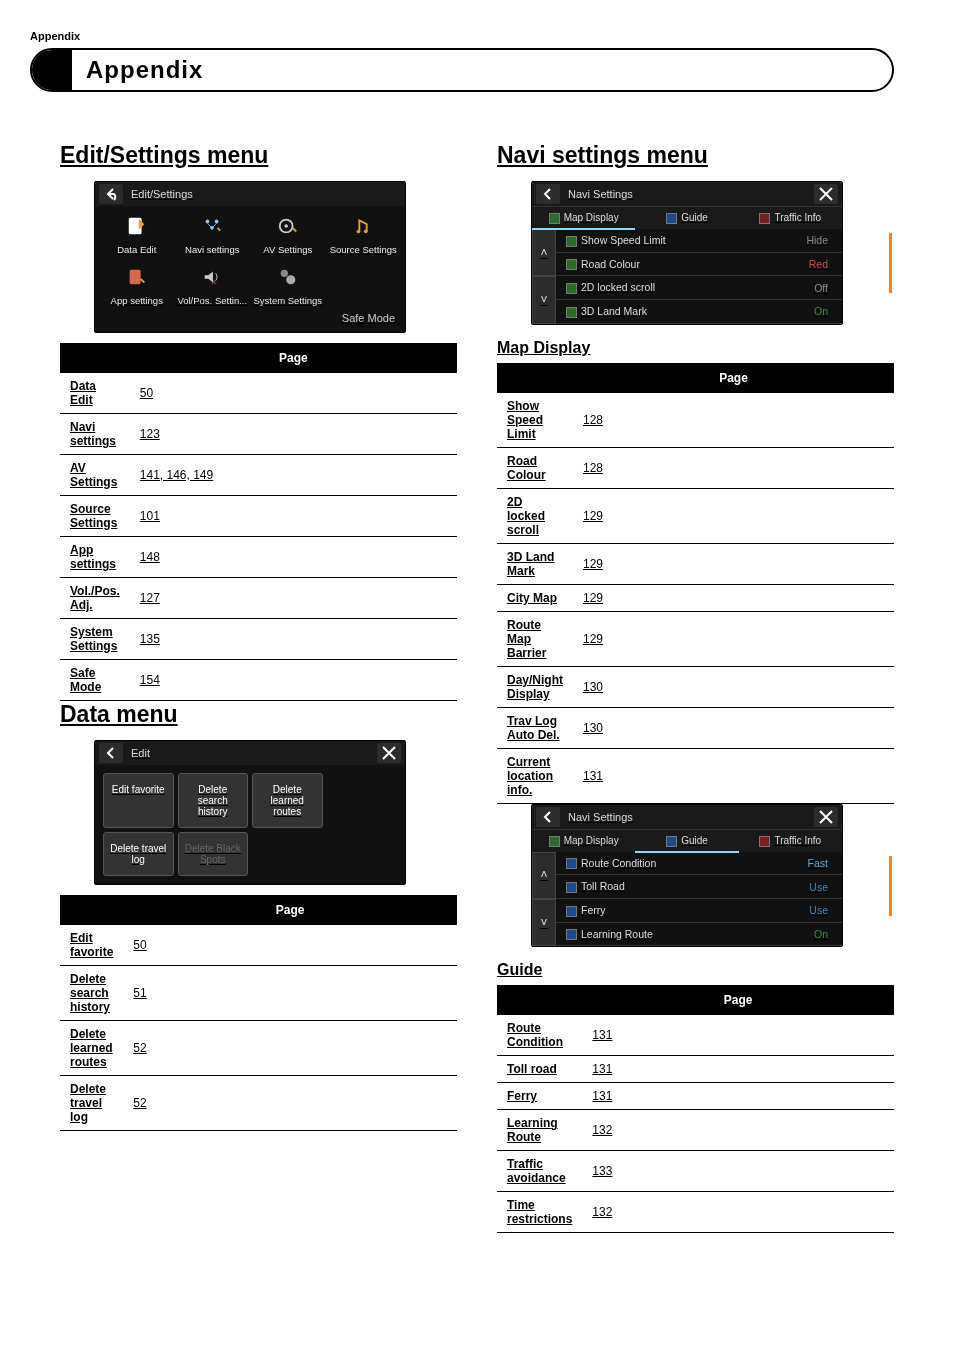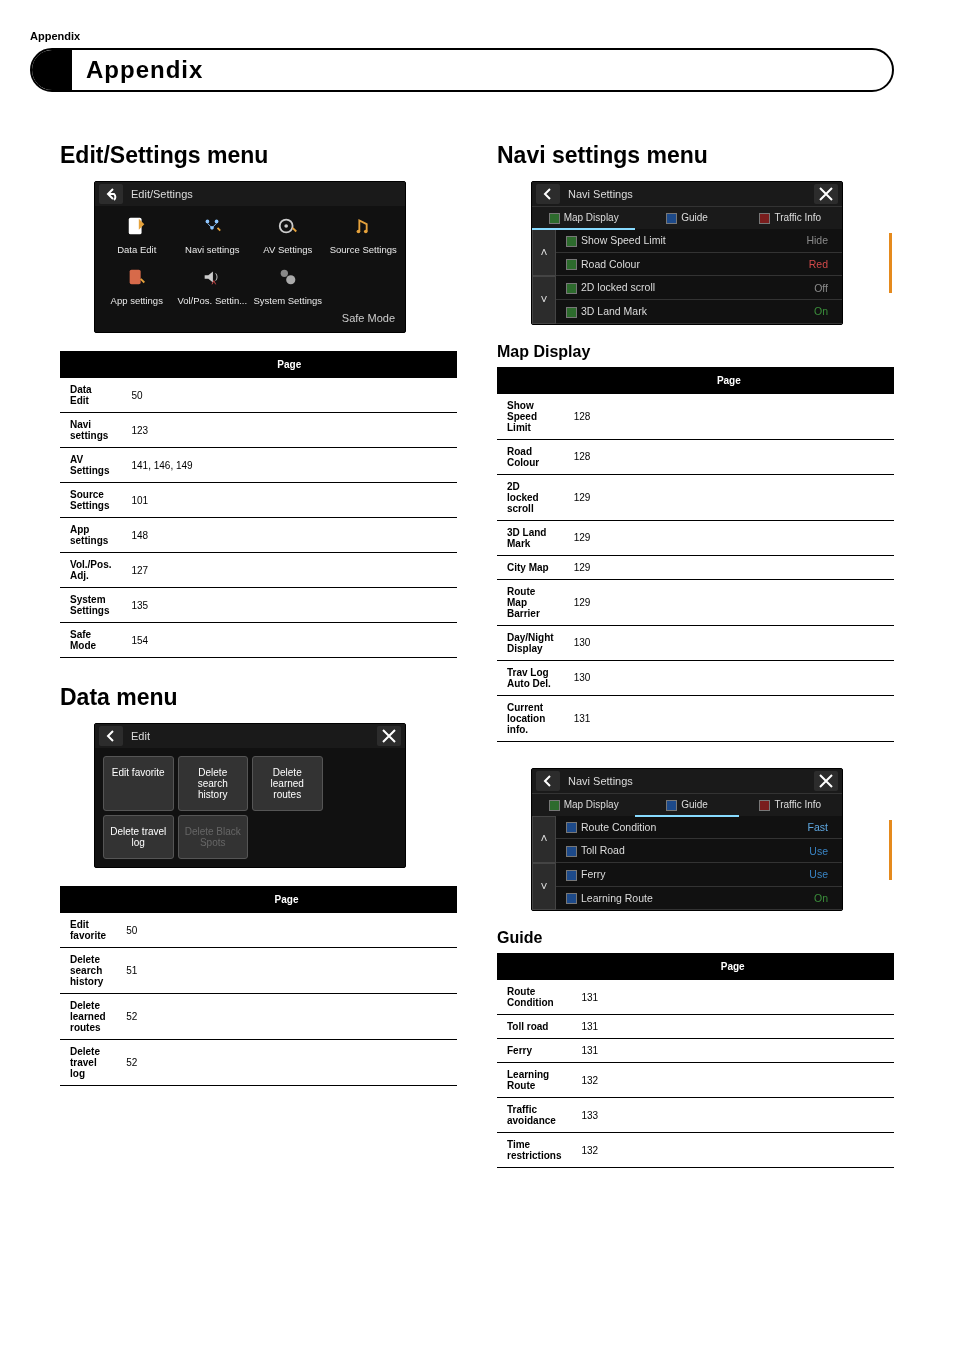--- a/index.html
+++ b/index.html
@@ -44,40 +44,41 @@
     letter-spacing: 1px;
   }
   .columns {
     display: flex;
     gap: 40px;
     align-items: flex-start;
   }
   .col {
     flex: 1;
     min-width: 0;
+    text-decoration: underline;
   }
   .section-title {
     font-size: 23px;
     font-weight: 900;
     margin: 0 0 12px 0;
   }
   .subsection-title {
     font-size: 16px;
     font-weight: 700;
     margin: 14px 0 6px 0;
   }
 
   
   .device {
     background: #111;
     border: 1px solid #000;
     border-radius: 2px;
     padding: 0;
     width: 310px;
-    margin: 0 0 18px 34px;
+    margin: 0 0 10px 34px;
     font-size: 11px;
     color: #dcdcdc;
   }
   .device .titlebar {
     display: flex;
     align-items: center;
     background: #1a1a1a;
     height: 24px;
     padding: 0 4px;
   }
@@ -200,22 +201,21 @@
     width:3px;height:60px;
     background:#e58a1d;
     top:52px;
   }
   .device-wrap { position: relative; }
 
   
   table.ref {
     width: 100%;
     border-collapse: collapse;
-    font-size: 10px;
-    margin-bottom: 26px;
+    font-size: 12px;
   }
   table.ref thead th {
     background: #000;
     color: #fff;
     font-weight: bold;
     text-align: center;
     padding: 6px 10px;
     border-top: 2px solid #000;
     border-bottom: 2px solid #000;
   }

